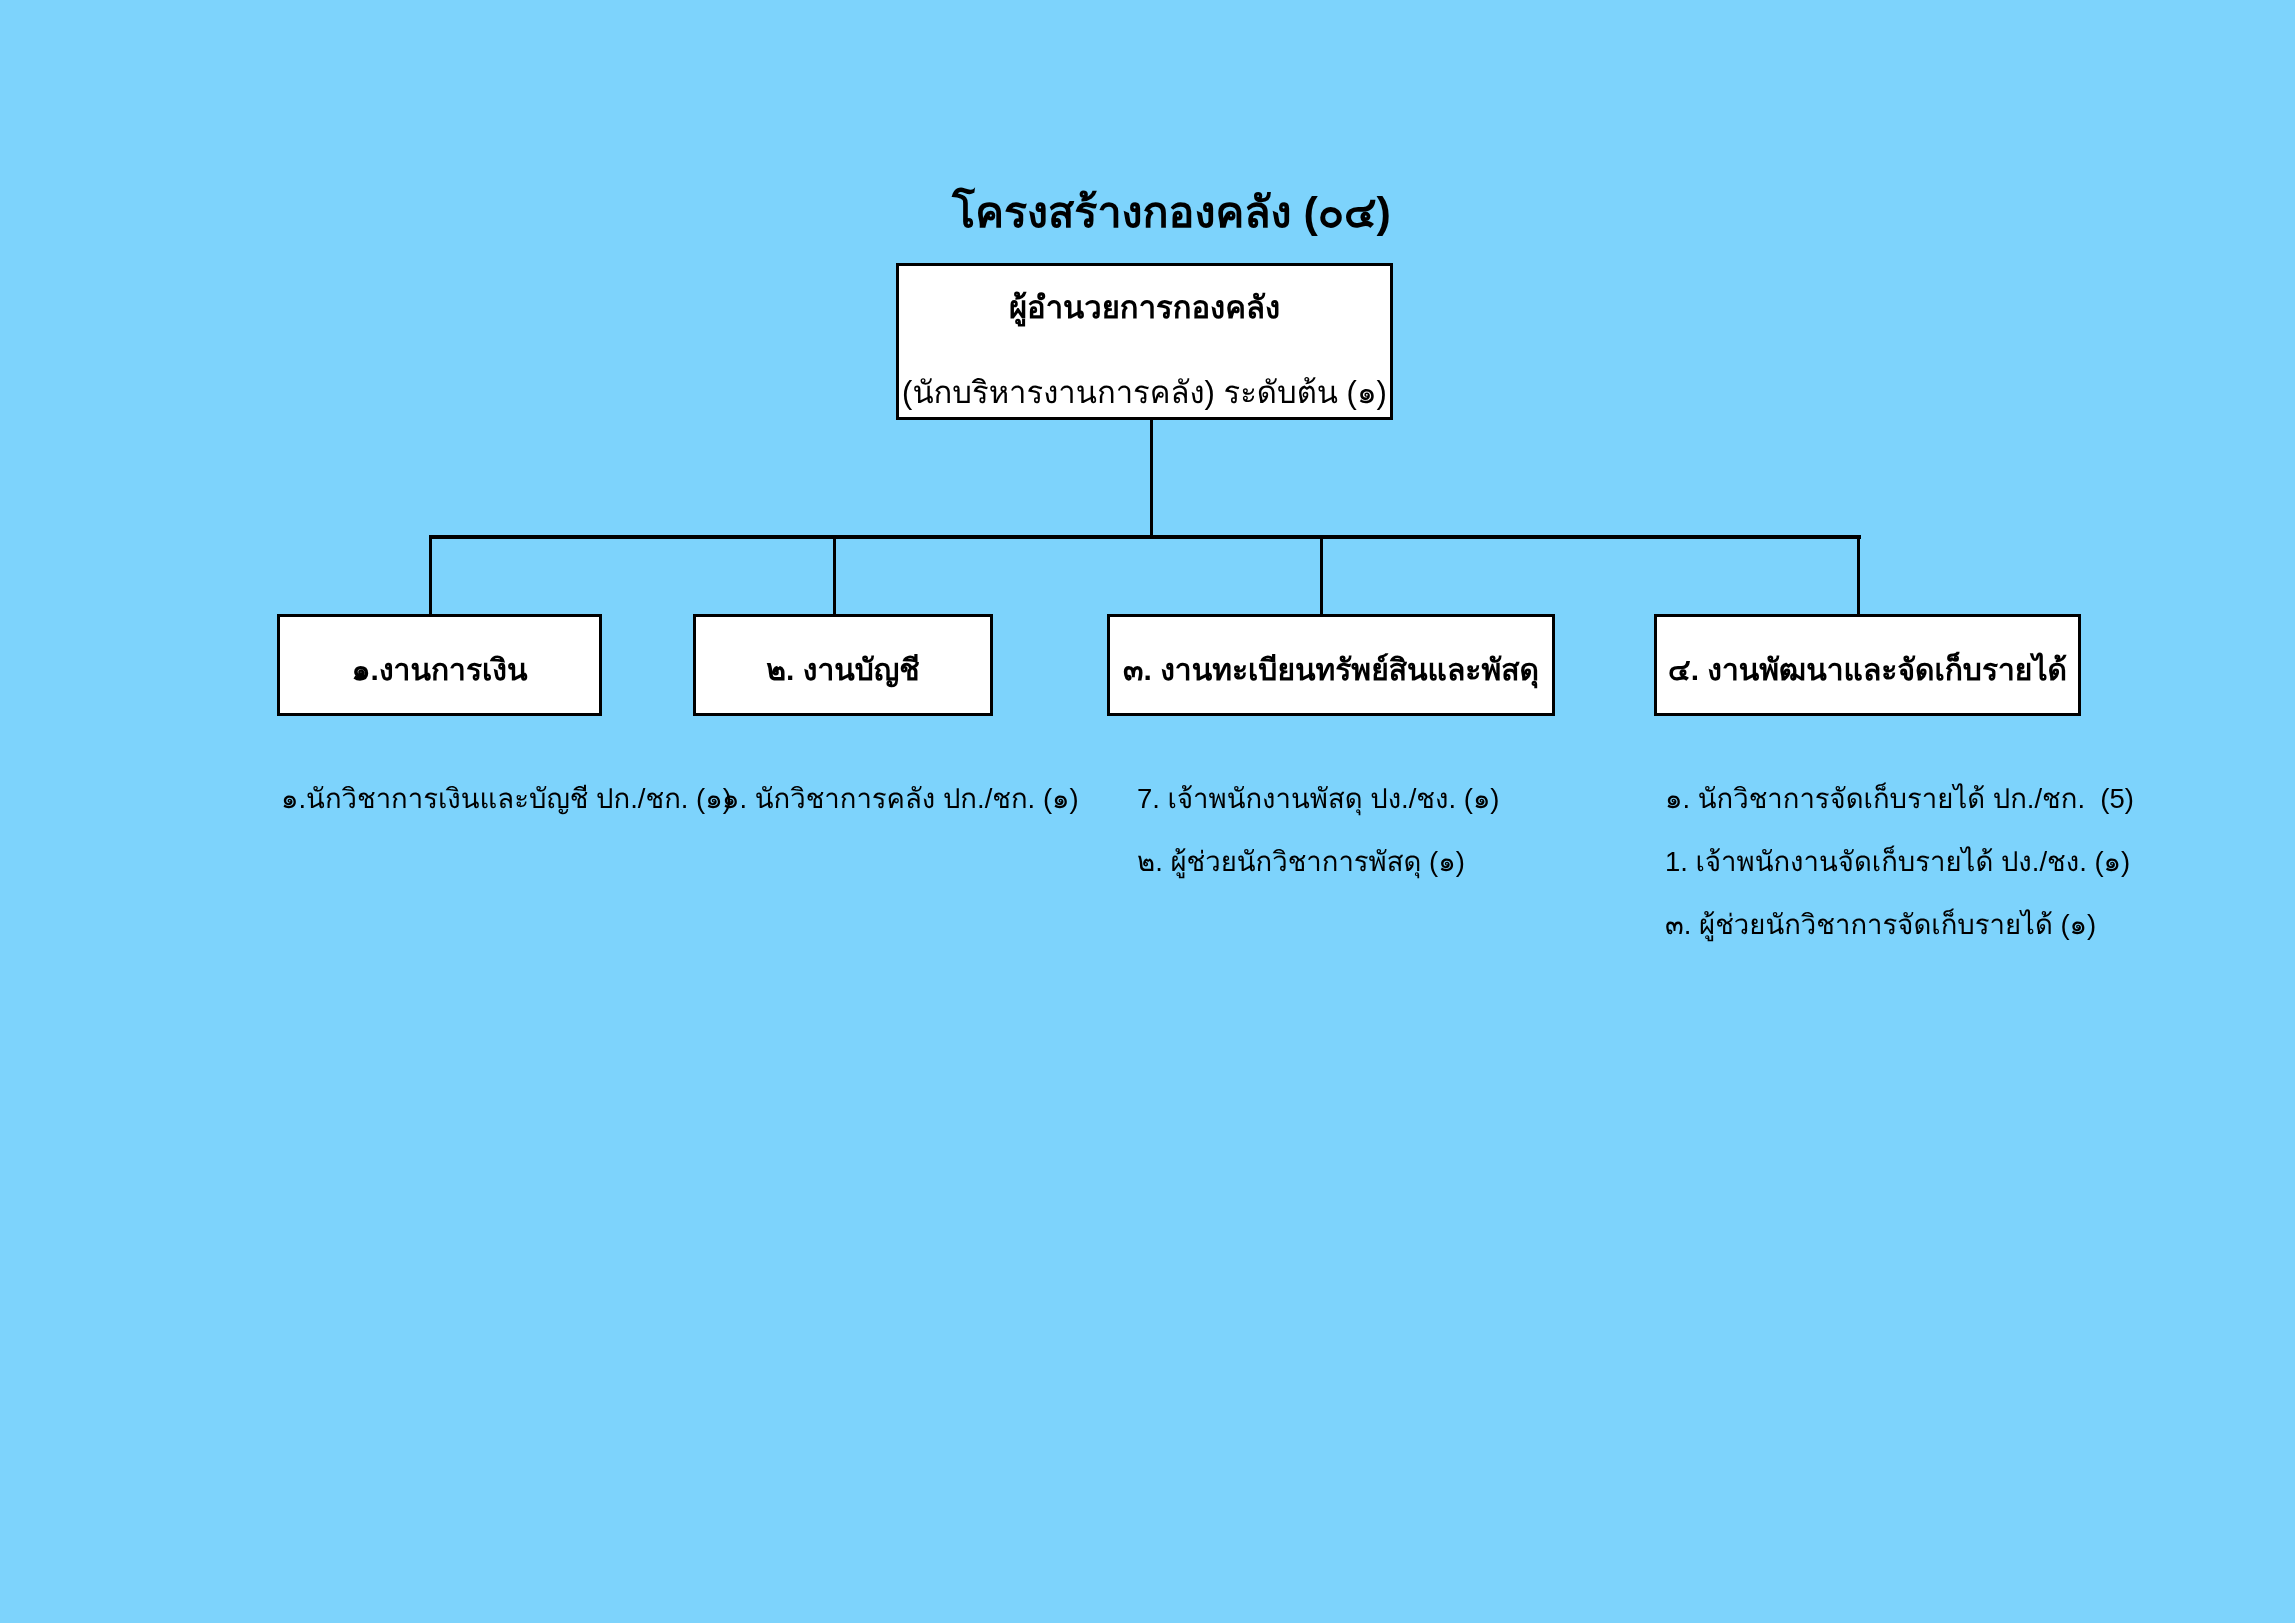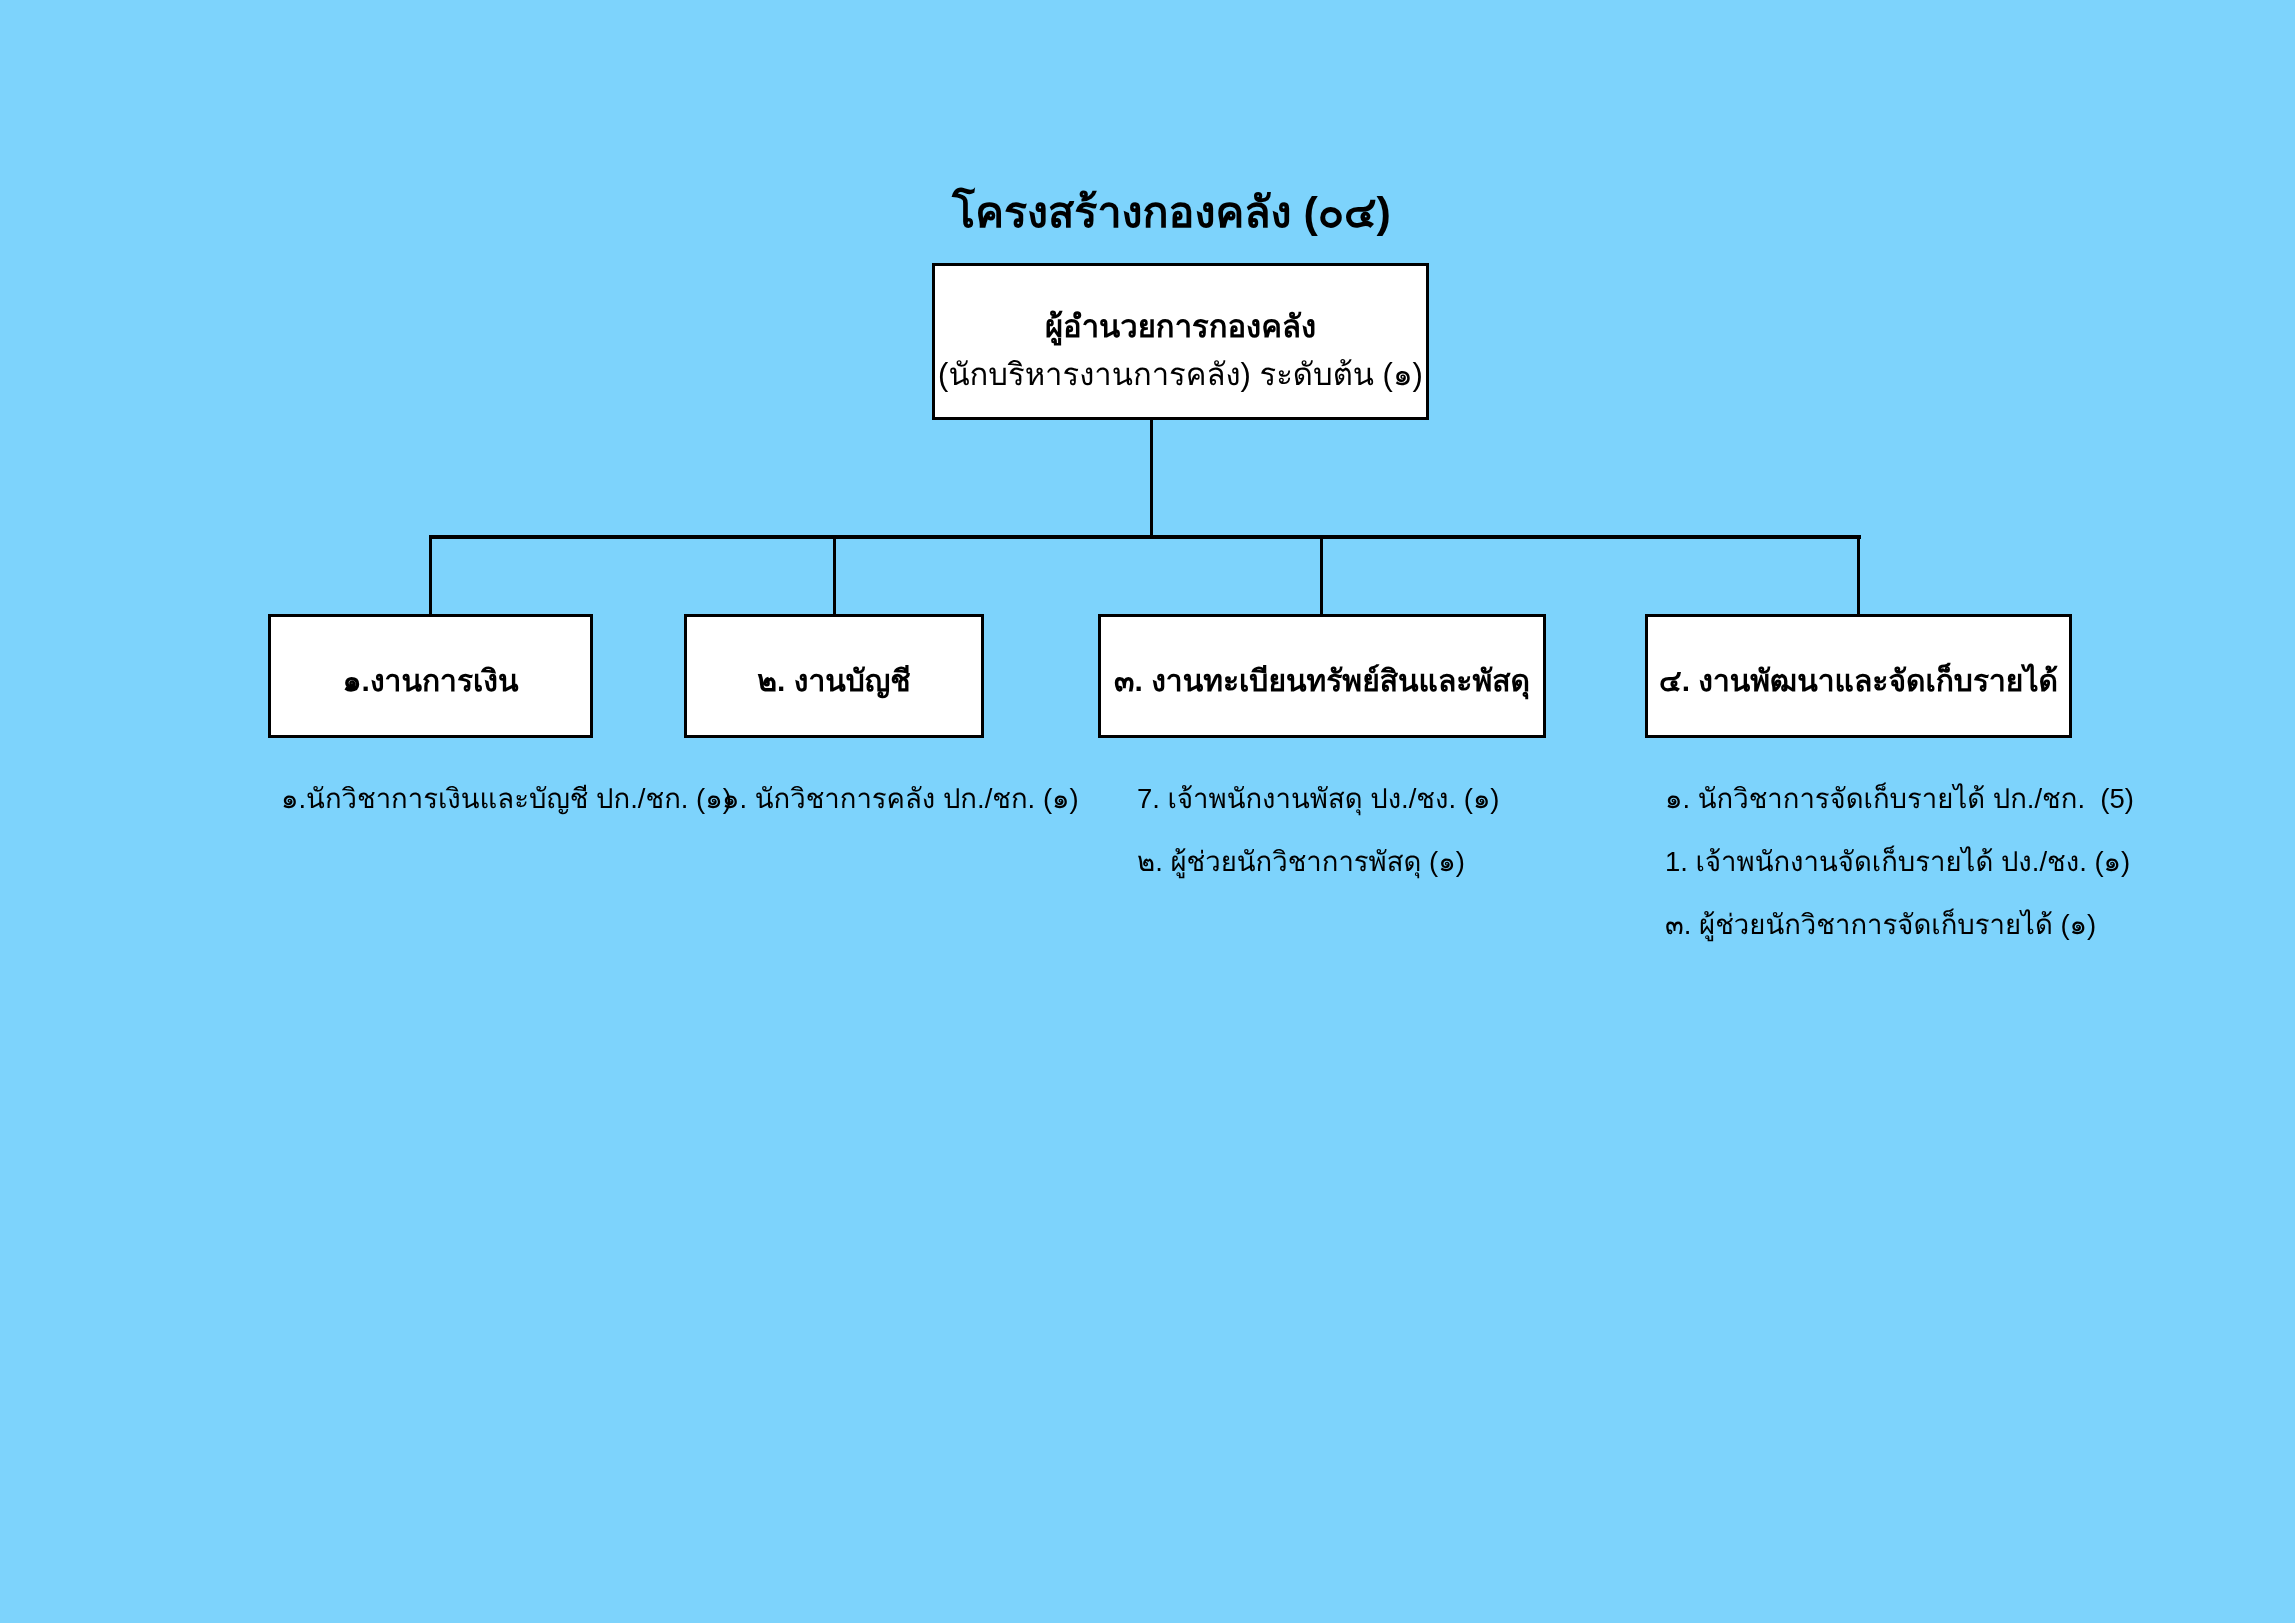--- a/index.html
+++ b/index.html
@@ -31,44 +31,45 @@
     position: absolute;
     background: #ffffff;
     box-sizing: border-box;
     display: flex;
     flex-direction: column;
     align-items: center;
     justify-content: center;
     text-align: center;
   }
   .root-box {
-    left: 932px;
+    left: 896px;
     top: 263px;
     width: 497px;
     height: 157px;
     border: 3.9px solid #000000;
-    justify-content: center;
+    justify-content: space-between;
     padding-top: 18.3px;
   }
   .root-box .root-title {
     font-size: 31px;
     font-weight: bold;
     line-height: 48px;
     white-space: nowrap;
   }
   .root-box .root-subtitle {
     font-size: 31px;
     font-weight: normal;
     line-height: 48px;
     white-space: nowrap;
   }
   .dept-box {
     top: 614px;
-    height: 124px;
+    height: 102px;
     border: 3.3px solid #000000;
+    margin-left: 9px;
   }
   .dept-label {
     font-size: 30px;
     font-weight: bold;
     white-space: nowrap;
     padding-top: 9.2px;
   }
   .dept-1 { left: 268px;  width: 325px; }
   .dept-2 { left: 684px; width: 300px; }
   .dept-3 { left: 1098px; width: 448px; }

